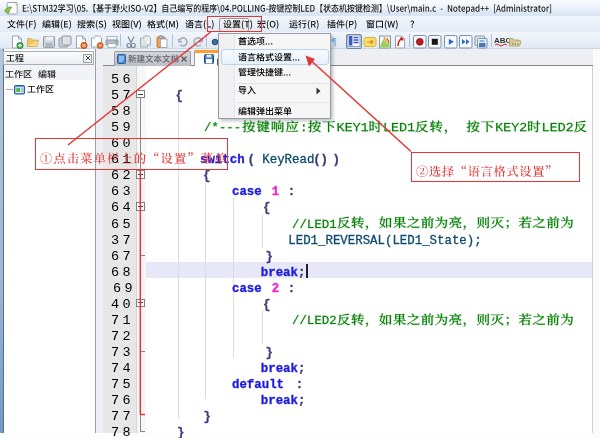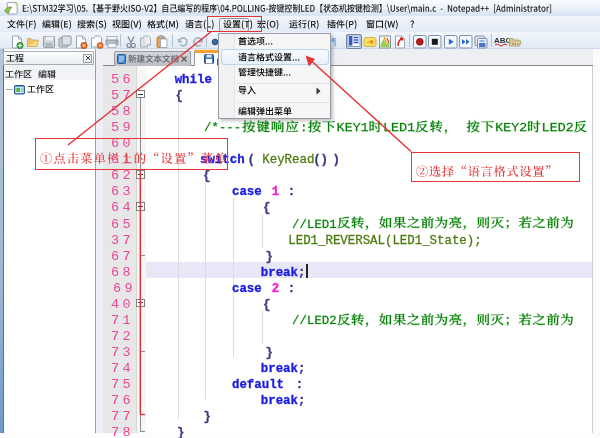--- a/index.html
+++ b/index.html
@@ -1,22 +1,22 @@
 <!DOCTYPE html>
 <html><head><meta charset="utf-8"><style>
 html,body{margin:0;padding:0}
 #pg{position:relative;width:600px;height:438px;background:#fff;overflow:hidden;
 font-family:"Liberation Sans",sans-serif;-webkit-font-smoothing:antialiased}
 .abs{position:absolute}
 .code{font-family:"Liberation Mono",monospace;font-size:12.4px;line-height:16px;white-space:pre;-webkit-text-stroke:0.3px}
 .kw{color:#1a1ae0;font-weight:bold}
 .num{color:#ee22cc;font-weight:bold}
 .pu{color:#3c3c7e;font-weight:bold}
-.id{color:#4d7c0f}
-.ln{position:absolute;font-family:"Liberation Mono",monospace;font-size:13.5px;color:#ec4899;
+.id{color:#0c4a6e}
+.ln{position:absolute;font-family:"Liberation Mono",monospace;font-size:13.5px;color:#000000;
 letter-spacing:3.4px;text-align:right;width:32px}
 </style></head><body>
 <div id="pg">
 <div class="abs" style="left:0;top:0;width:600px;height:16px;background:linear-gradient(180deg,#f9fbfe,#eef4fb 45%,#dfe9f5 75%,#d8e4f2)"></div>
 <div class="abs" style="left:0;top:16px;width:600px;height:16px;background:linear-gradient(180deg,#f0f4fb,#e4ebf7)"></div>
 <div class="abs" style="left:0;top:32px;width:600px;height:17px;background:linear-gradient(180deg,#f2f6fc,#e0e9f5);border-bottom:1px solid #ccd6e6;box-sizing:border-box"></div>
 <div class="abs" style="left:0;top:49px;width:600px;height:389px;background:#edeff4"></div>
 <div class="abs" style="left:0;top:49px;width:4px;height:384px;background:linear-gradient(180deg,#b6c5da,#9db7d6 60%,#6f9ac8);border-right:1px solid #5c6f85;box-sizing:border-box"></div>
 <div class="abs" style="left:0;top:433px;width:600px;height:5px;background:#fdfdfd"></div>
 <svg class="abs" style="left:4px;top:2px" width="15" height="13" viewBox="0 0 15 13">
@@ -309,21 +309,20 @@
 <div class="abs" style="left:138px;top:205.9px;width:4.5px;height:1px;background:#404040"></div>
 <div class="abs" style="left:136px;top:298.5px;width:8.5px;height:8.5px;background:#fff;border:1px solid #808080;box-sizing:border-box"></div>
 <div class="abs" style="left:138px;top:302.2px;width:4.5px;height:1px;background:#404040"></div>
 <div class="abs" style="left:177.5px;top:102px;width:1px;height:317px;background:#dcdce2"></div>
 <div class="abs" style="left:204.5px;top:182px;width:1px;height:217px;background:#dcdce2"></div>
 <div class="abs" style="left:233px;top:198px;width:1px;height:159px;background:#dcdce2"></div>
 <div class="abs" style="left:262px;top:214px;width:1px;height:34px;background:#dcdce2"></div>
 <div class="abs" style="left:262px;top:310px;width:1px;height:34px;background:#dcdce2"></div>
 <div class="abs" style="left:592px;top:66px;width:1px;height:367px;background:#cfcfcf"></div>
 <div class="abs" style="left:593px;top:49px;width:7px;height:389px;background:#fbfbfc"></div>
-<div class="abs code" style="left:0;top:72.0px;width:600px;height:16px"><span class="abs kw" style="left:174.7px">while</span></div>
 <div class="abs code" style="left:0;top:88.0px;width:600px;height:16px"><span class="abs pu" style="left:175.5px">{</span></div>
 <div class="abs code" style="left:0;top:152.2px;width:600px;height:16px"><span class="abs kw" style="left:200.0px">switch</span><span class="abs pu" style="left:247.5px">(</span><span class="abs id" style="left:262.3px">KeyRead</span><span class="abs pu" style="left:313.2px">()</span><span class="abs pu" style="left:332.5px">)</span></div>
 <div class="abs code" style="left:0;top:168.3px;width:600px;height:16px"><span class="abs pu" style="left:203.0px">{</span></div>
 <div class="abs code" style="left:0;top:184.4px;width:600px;height:16px"><span class="abs kw" style="left:232.0px">case</span><span class="abs num" style="left:271.8px">1</span><span class="abs pu" style="left:287.8px">:</span></div>
 <div class="abs code" style="left:0;top:200.4px;width:600px;height:16px"><span class="abs pu" style="left:263.0px">{</span></div>
 <div class="abs code" style="left:0;top:232.5px;width:600px;height:16px"><span class="abs id" style="left:288.3px">LED1_REVERSAL(LED1_State);</span></div>
 <div class="abs code" style="left:0;top:248.6px;width:600px;height:16px"><span class="abs pu" style="left:265.4px">}</span></div>
 <div class="abs code" style="left:0;top:264.6px;width:600px;height:16px"><span class="abs kw" style="left:260.8px">break</span><span class="abs pu" style="left:298.1px">;</span></div>
 <div class="abs code" style="left:0;top:280.6px;width:600px;height:16px"><span class="abs kw" style="left:232.0px">case</span><span class="abs num" style="left:271.8px">2</span><span class="abs pu" style="left:287.8px">:</span></div>
 <div class="abs code" style="left:0;top:296.7px;width:600px;height:16px"><span class="abs pu" style="left:263.0px">{</span></div>

